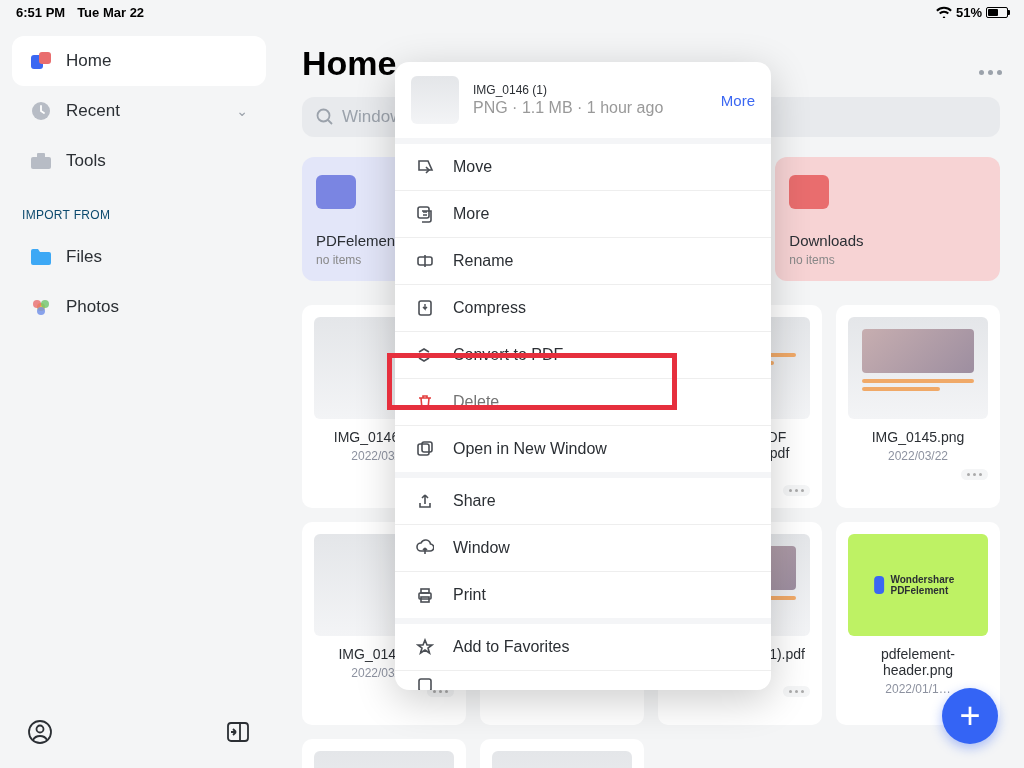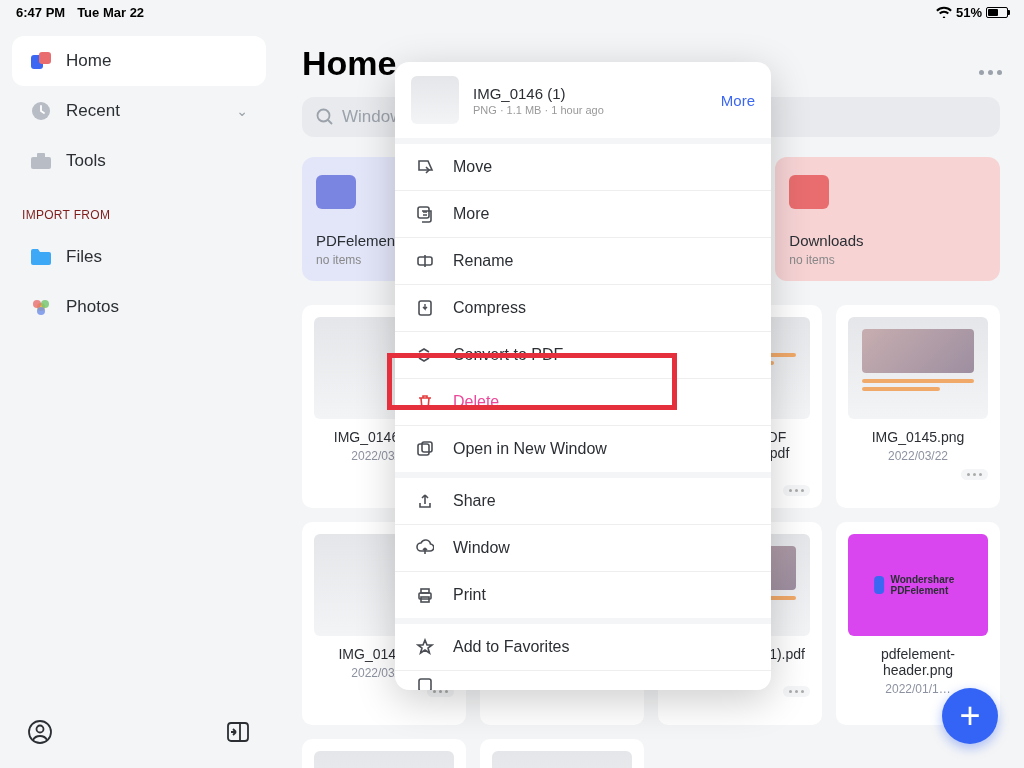--- a/index.html
+++ b/index.html
@@ -20,21 +20,21 @@
 
 
 .top-more { position: absolute; top: 46px; right: 22px; display: flex; gap: 4px; }
 .top-more span { width: 5px; height: 5px; background: #9ba2ab; border-radius: 50%; }
 
 
 .side-item { display: flex; align-items: center; gap: 14px; padding: 14px 18px; border-radius: 12px; font-size: 17px; color: #2b2f34; }
 .side-item.active { background: #fff; font-weight: 500; }
 .side-icon { width: 22px; height: 22px; display: flex; align-items: center; justify-content: center; }
 .chevron { margin-left: auto; color: #9ba2ab; font-size: 14px; }
-.section-label { font-size: 12px; color: #7f1d1d; padding: 22px 10px 10px; letter-spacing: 0.3px; }
+.section-label { font-size: 12px; color: #0c4a6e; padding: 22px 10px 10px; letter-spacing: 0.3px; }
 .sidebar-bottom { margin-top: auto; display: flex; justify-content: space-between; padding: 12px 16px; }
 
 
 .page-title { font-size: 34px; font-weight: 700; margin-bottom: 14px; }
 .search-bar { background: #e8eaed; border-radius: 12px; padding: 10px 14px; display: flex; align-items: center; gap: 8px; font-size: 17px; color: #9ba2ab; margin-bottom: 20px; }
 
 
 .shortcuts { display: flex; gap: 12px; margin-bottom: 24px; }
 .shortcut { flex: 1; border-radius: 12px; padding: 14px; min-height: 124px; display: flex; flex-direction: column; justify-content: space-between; position: relative; }
 .shortcut.blue { background: #e3e6f9; }
@@ -64,42 +64,42 @@
 .pdf-logo .sq { width:18px; height:18px; background:#3b67f2; border-radius:4px; }
 
 
 .fab { position: absolute; bottom: 24px; right: 26px; width: 56px; height: 56px; background: #3464f5; border-radius: 50%; color: #fff; display: flex; align-items: center; justify-content: center; font-size: 36px; font-weight: 300; box-shadow: 0 4px 12px rgba(52,100,245,.4); }
 
 
 .popover { position: absolute; top: 62px; left: 395px; width: 376px; background: #fff; border-radius: 14px; box-shadow: 0 10px 40px rgba(0,0,0,.2); overflow: hidden; }
 .pop-header { display: flex; align-items: center; padding: 14px 16px; gap: 14px; }
 .pop-thumb { width: 48px; height: 48px; background: linear-gradient(180deg,#e4e6e9,#f3f4f6); border-radius: 6px; }
 .pop-info { flex: 1; }
-.pop-title { font-size: 15px; color: #2b2f34; }
-.pop-meta { font-size: 11px; color: #999; margin-top: 2px; }
+.pop-title { font-size: 12px; color: #2b2f34; }
+.pop-meta { font-size: 16px; color: #999; margin-top: 2px; }
 .pop-more { color: #3b67f2; font-size: 15px; }
 .pop-section { background: #f4f5f7; height: 6px; }
 .menu-list { }
 .menu-item { display: flex; align-items: center; gap: 18px; padding: 13px 20px; font-size: 16px; color: #2b2f34; border-top: 1px solid #eee; }
 .menu-item:first-child { border-top: none; }
-.menu-item.danger { color: #ec4899; }
+.menu-item.danger { color: #737373; }
 .menu-icon { width: 20px; height: 20px; display: flex; align-items: center; justify-content: center; color: #4b4f55; }
 .menu-item.danger .menu-icon { color: #e33c3c; }
 
 
 .highlight { position: absolute; top: 353px; left: 387px; width: 290px; height: 57px; border: 5px solid #e62f3d; pointer-events: none; }
 
 svg { display: block; }
 </style>
 </head>
 <body>
 
 <div class="status-bar">
   <div class="status-left">
-    <span>6:47 PM</span>
+    <span>6:51 PM</span>
     <span>Tue Mar 22</span>
   </div>
   <div class="status-right">
     <span>
       <svg width="16" height="12" viewBox="0 0 16 12">
           <path d="M8 10.5a1.2 1.2 0 100 2.4 1.2 1.2 0 000-2.4zM3 6.8a7 7 0 0110 0l-1.4 1.4a5 5 0 00-7.2 0L3 6.8zM.2 4A11 11 0 0115.8 4l-1.4 1.4a9 9 0 00-12.8 0L.2 4z" fill="#000"></path>
         </svg>
     </span>
     <span>51%</span>
     <span class="battery-icon">
@@ -301,21 +301,21 @@
           </div>
         <div class="file-name" style="white-space:pre-line">…1 Travelling (1).pdf</div>
         <div class="file-date">2022/03/04</div>
         <div class="file-more">
             <span></span>
             <span></span>
             <span></span>
           </div>
       </div>
       <div class="file">
-        <div class="thumb" style="background:#d946ef">
+        <div class="thumb" style="background:#bef264">
             <div class="pdf-logo">
               <div class="sq"></div>
               <span>Wondershare PDFelement</span>
             </div>
           </div>
         <div class="file-name" style="white-space:pre-line">pdfelement-header.png</div>
         <div class="file-date">2022/01/1…</div>
         <div class="file-more">
             <span></span>
             <span></span>

